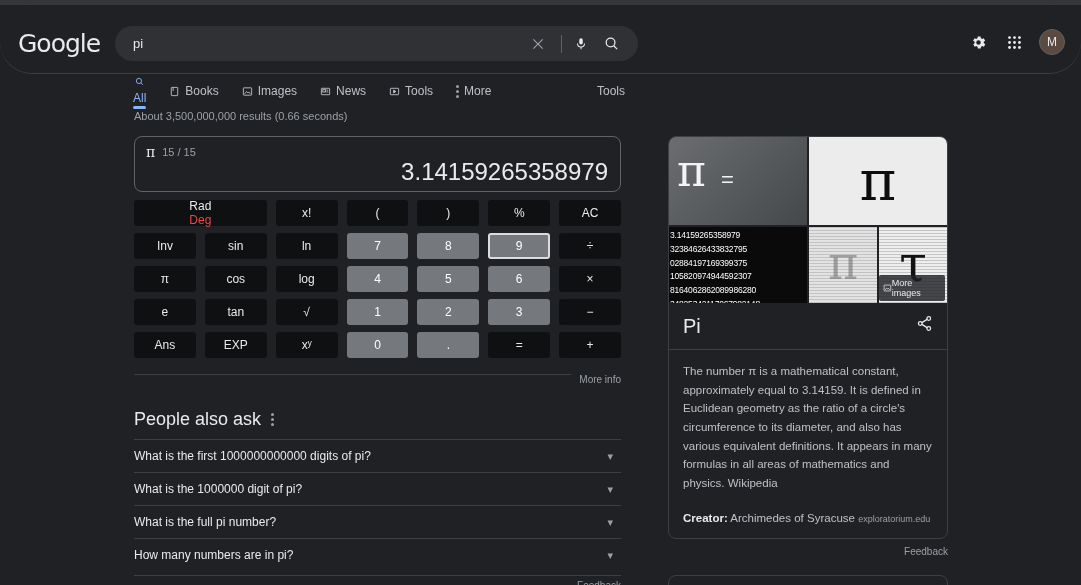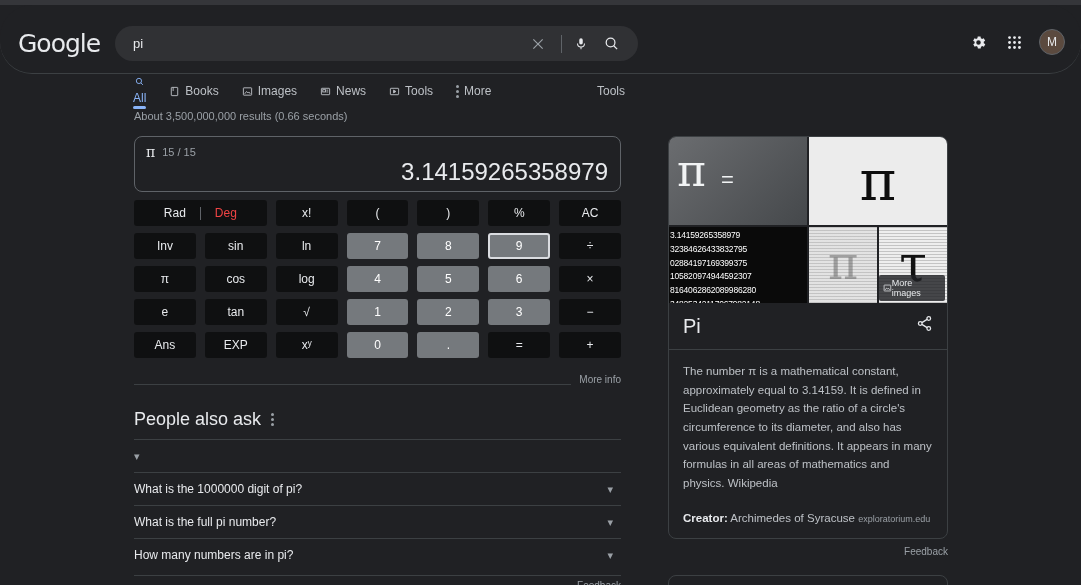--- a/index.html
+++ b/index.html
@@ -120,30 +120,31 @@
     display: grid;
     grid-template-columns: repeat(7, 1fr);
     gap: 7px 9px;
   }
   .key {
     height: 26px; border-radius: 3px;
     display: flex; align-items: center; justify-content: center;
     font-size: 12px; color: #e8eaed;
     background: #0f1011; cursor: pointer;
     user-select: none;
+    flex-direction: column;
   }
   .key.num { background: #75797d; color: #ffffff; }
   .key.focus { border: 2px solid #dadce0; }
   .key.wide { grid-column: span 2; gap: 0; }
   .key .rd { padding: 0 14px; color: #e8eaed; }
   .key .rd.dim { color: #ef4444; }
   .key .rdsep { width: 1px; height: 13px; background: #5f6368; }
 
   .calc-foot {
-    display: flex; align-items: flex-end; gap: 8px;
+    display: flex; align-items: flex-start; gap: 8px;
     margin-top: 16px;
   }
   .calc-foot .rule { flex: 1; height: 1px; background: #3c4043; }
   .calc-foot .mi { font-size: 10px; color: #9aa0a6; cursor: pointer; }
 
   
   .paa { margin-top: 24px; width: 487px; }
   .paa-head {
     display: flex; align-items: center; gap: 10px;
     font-size: 18px; color: #e8eaed; padding-bottom: 9px;
@@ -420,20 +421,21 @@
     <div class="paa-head">
       <span>People also ask</span>
       <span class="kebab">
           <i></i>
           <i></i>
           <i></i>
         </span>
     </div>
 
     <div class="paa-item">
+      <span>What is the first 1000000000000 digits of pi?</span>
       <span class="chev">▾</span>
     </div>
     <div class="paa-item">
       <span>What is the 1000000 digit of pi?</span>
       <span class="chev">▾</span>
     </div>
     <div class="paa-item">
       <span>What is the full pi number?</span>
       <span class="chev">▾</span>
     </div>

